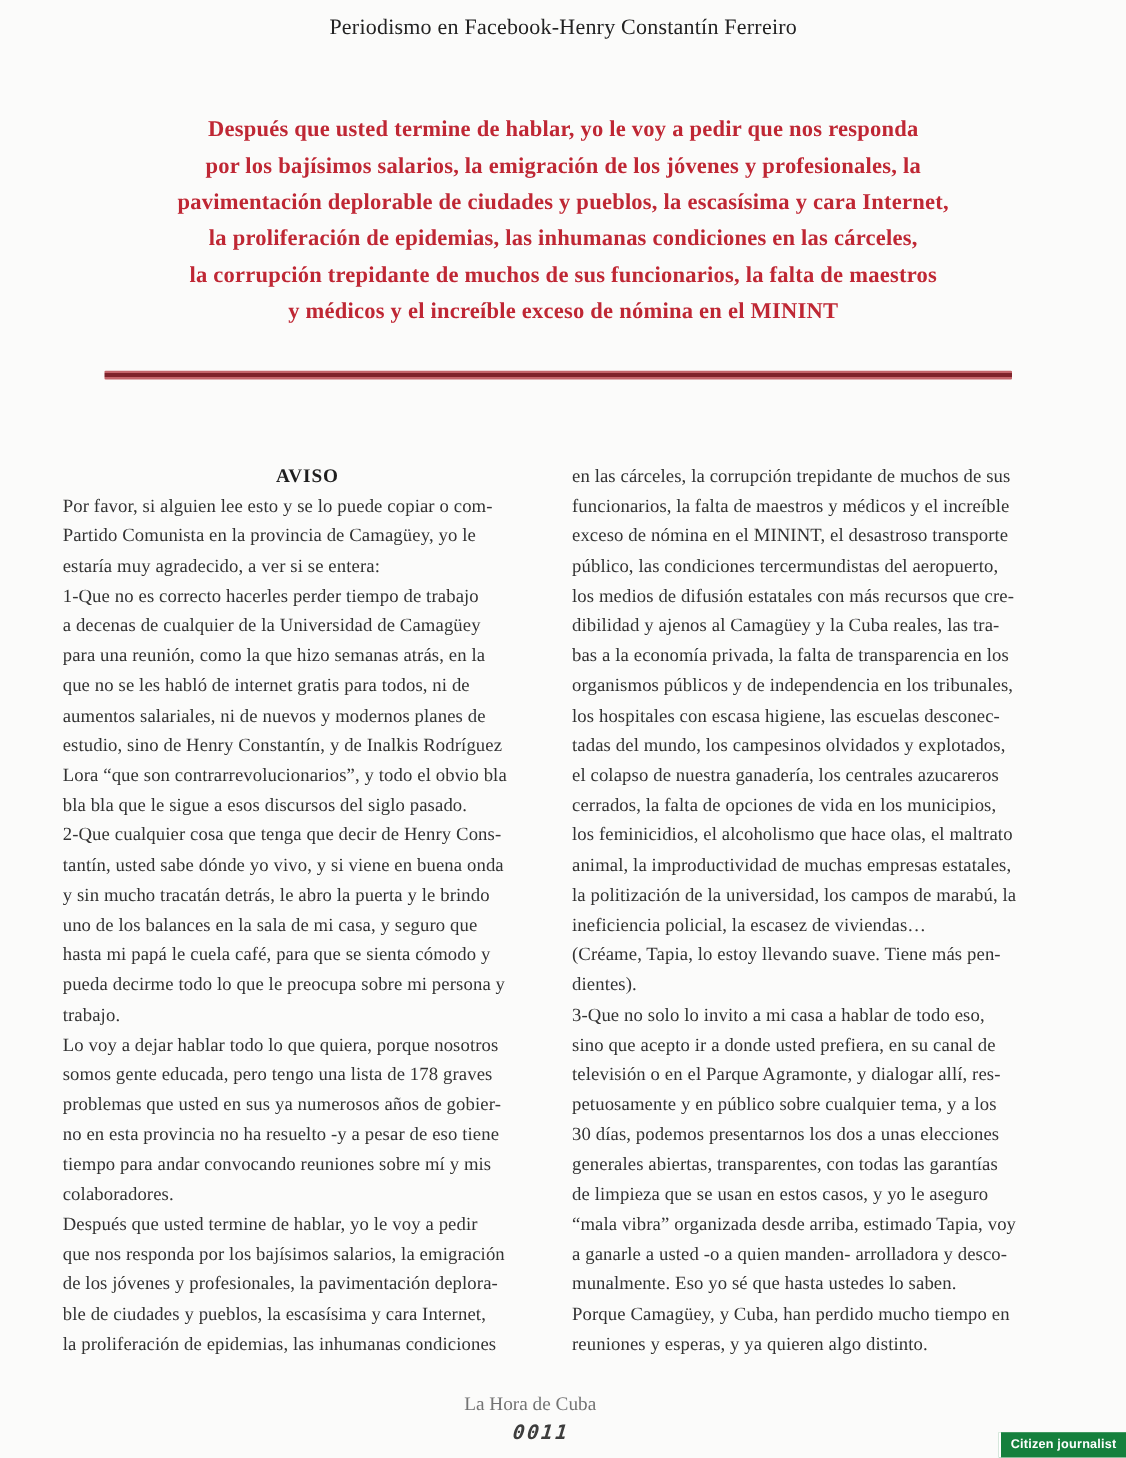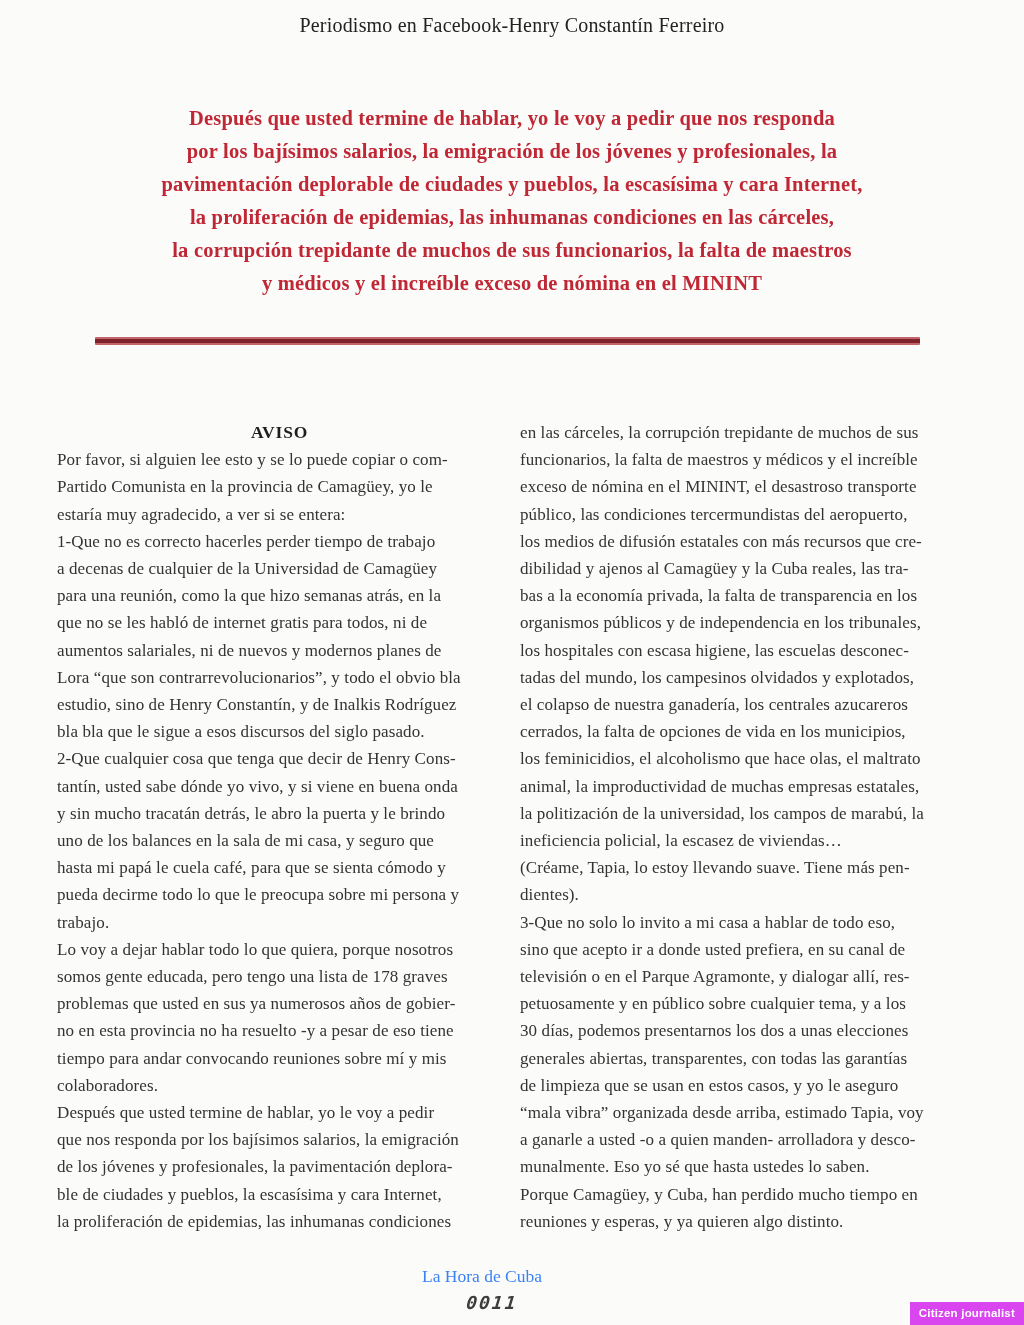--- a/index.html
+++ b/index.html
@@ -58,35 +58,35 @@
     font-size: 17.5px;
     line-height: 27.2px;
     letter-spacing: 0.8px;
     color: #1e1e1e;
     font-family: Liberation Serif, serif;
   }
 
   .footer-publication {
     position: absolute; top: 1266px; left: 0; right: 60px;
     text-align: center;
-    font-size: 17.5px; color: #3b82f6;
+    font-size: 17.5px; color: #737373;
   }
   .page-counter {
     position: absolute; top: 1292px; left: 0; right: 40px;
     text-align: center;
     font-family: "DejaVu Sans Mono", monospace;
     font-style: italic; font-weight: bold;
     font-size: 18px; letter-spacing: 2px;
     color: #3d3d3d;
     transform: skewX(-6deg);
   }
 
   .citizen-badge {
     position: absolute; right: 0; bottom: 0;
-    background: #d946ef;
+    background: #15803d;
     color: #fff;
     font-family: "Liberation Sans", sans-serif;
     font-weight: bold;
     font-size: 11.5px;
     padding: 5px 9px 6px 9px;
     letter-spacing: 0.2px;
     border-left: 2px solid #fff;
   }
 </style>
 </head>
@@ -112,22 +112,22 @@
       <div class="col-heading">AVISO</div>
       <div>
           <div class="line">Por favor, si alguien lee esto y se lo puede copiar o com-</div>
           <div class="line">Partido Comunista en la provincia de Camagüey, yo le</div>
           <div class="line">estaría muy agradecido, a ver si se entera:</div>
           <div class="line">1-Que no es correcto hacerles perder tiempo de trabajo</div>
           <div class="line">a decenas de cualquier de la Universidad de Camagüey</div>
           <div class="line">para una reunión, como la que hizo semanas atrás, en la</div>
           <div class="line">que no se les habló de internet gratis para todos, ni de</div>
           <div class="line">aumentos salariales, ni de nuevos y modernos planes de</div>
+          <div class="line">estudio, sino de Henry Constantín, y de Inalkis Rodríguez</div>
           <div class="line">Lora “que son contrarrevolucionarios”, y todo el obvio bla</div>
-          <div class="line">estudio, sino de Henry Constantín, y de Inalkis Rodríguez</div>
           <div class="line">bla bla que le sigue a esos discursos del siglo pasado.</div>
           <div class="line">2-Que cualquier cosa que tenga que decir de Henry Cons-</div>
           <div class="line">tantín, usted sabe dónde yo vivo, y si viene en buena onda</div>
           <div class="line">y sin mucho tracatán detrás, le abro la puerta y le brindo</div>
           <div class="line">uno de los balances en la sala de mi casa, y seguro que</div>
           <div class="line">hasta mi papá le cuela café, para que se sienta cómodo y</div>
           <div class="line">pueda decirme todo lo que le preocupa sobre mi persona y</div>
           <div class="line">trabajo.</div>
           <div class="line">Lo voy a dejar hablar todo lo que quiera, porque nosotros</div>
           <div class="line">somos gente educada, pero tengo una lista de 178 graves</div>

